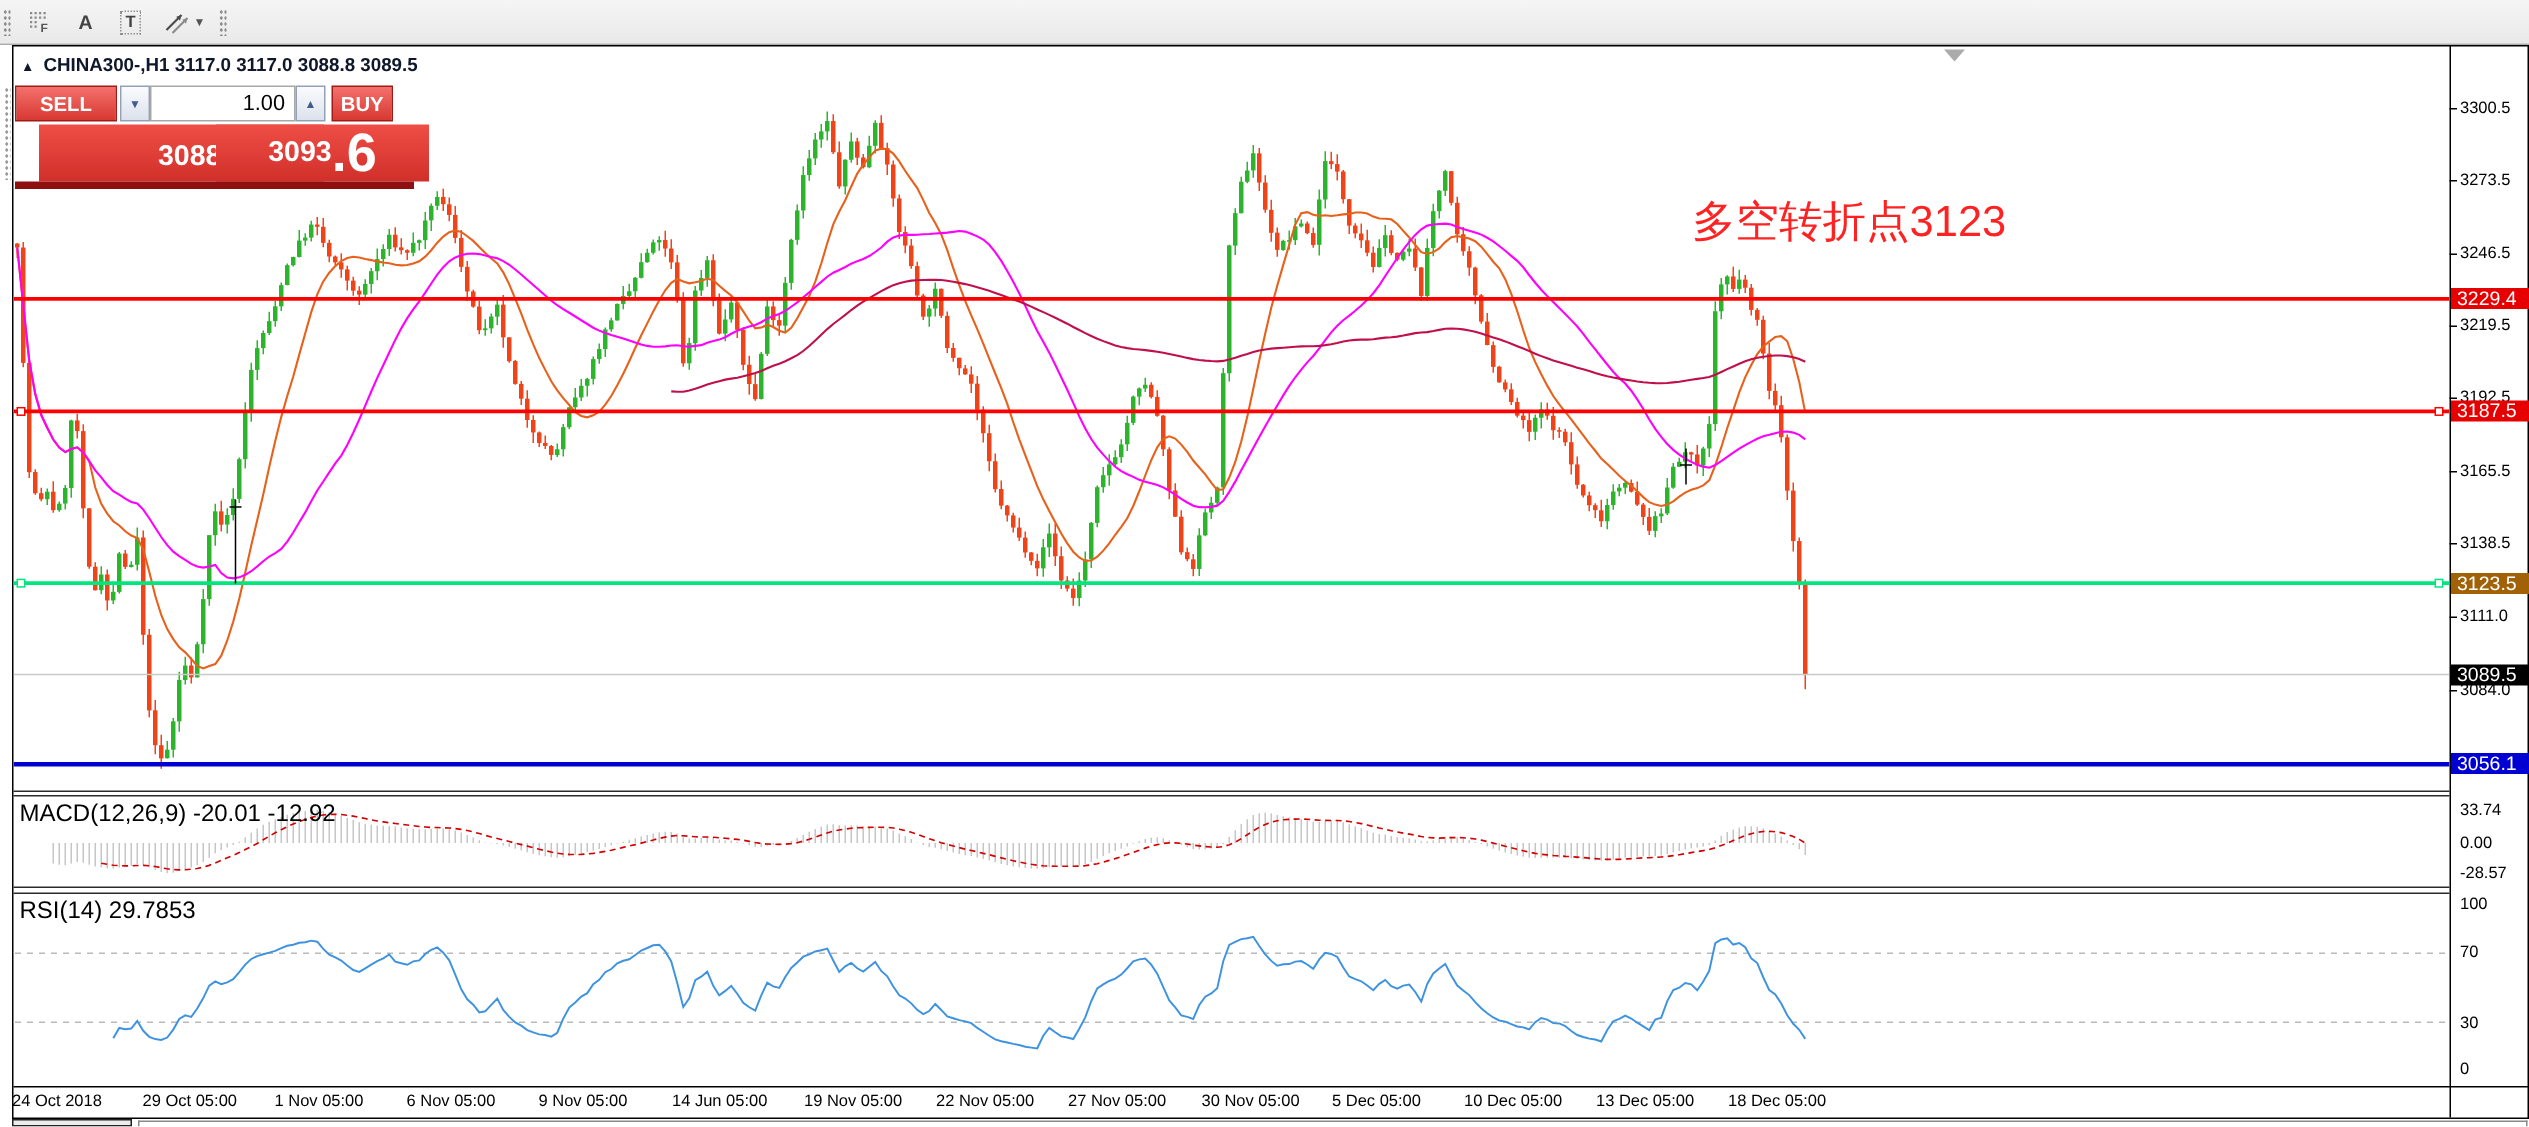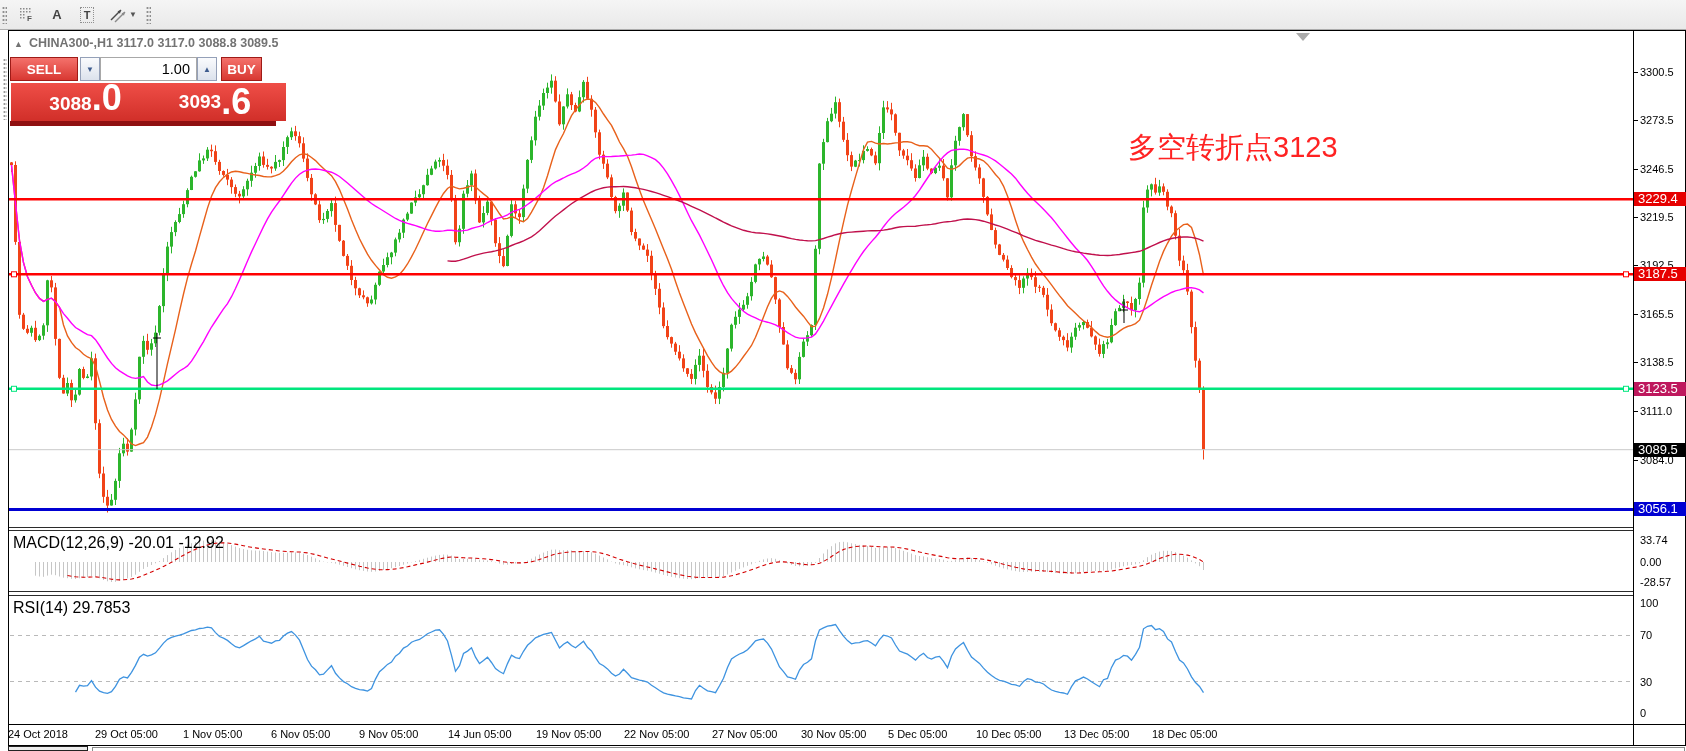--- a/index.html
+++ b/index.html
@@ -17,42 +17,42 @@
   .tb-icon .tbox{border:1px dotted #909090;padding:0 3px;font-size:11px;line-height:14px;}
   .caret{font-size:8px;color:#555;margin-left:2px;}
   #tf-group{display:flex;align-items:center;margin-left:6px;}
   .tf-btn{padding:3px 9px;font-size:12px;font-weight:bold;color:#3C3C3C;border:1px solid transparent;
           border-radius:2px;margin:0 2px;}
   .tf-btn.active{background:#FCFCFC;border-color:#9AA3B5;box-shadow:inset 0 0 2px #CFCFCF;}
   
   .hline-div{background:#000;height:1px;}
   .vline-div{background:#000;width:1px;}
   
-  #chart-header{left:14px;top:36px;font-size:12.5px;font-weight:600;color:#737373;z-index:5;}
+  #chart-header{left:14px;top:36px;font-size:12.5px;font-weight:600;color:#0f172a;z-index:5;}
   #chart-header .tri{font-size:9px;margin-right:6px;}
   #collapse-arrow{left:1296px;top:33px;width:0;height:0;border-left:7px solid transparent;
                   border-right:7px solid transparent;border-top:8px solid #ABABAB;z-index:5;}
   
   #trade-panel{left:10px;top:57px;width:266px;height:69px;z-index:6;}
   .tp-btn{position:absolute;top:0;height:24px;background:linear-gradient(#F4716B,#D83832);
           border:1px solid #9E1B17;color:#fff;font-size:13.5px;font-weight:600;
           display:flex;align-items:center;justify-content:center;box-sizing:border-box;}
   #sell-btn{left:0;width:68px;}
   #buy-btn{left:211px;width:41px;}
   .spin{position:absolute;top:0;width:20px;height:24px;background:linear-gradient(#FAFBFD,#DCE2EC);
         border:1px solid #94A0B8;box-sizing:border-box;color:#3E5C8E;font-size:8px;
         display:flex;align-items:center;justify-content:center;}
   #spin-dn{left:70px;}
   #spin-up{left:187px;}
   #vol-field{position:absolute;left:90px;top:0;width:97px;height:24px;border:1px solid #A8A8A8;
              box-sizing:border-box;background:#fff;font-size:14.5px;text-align:right;
              padding:0 6px 0 0;font-family:inherit;}
   .price-box{position:absolute;top:26px;height:38px;background:linear-gradient(#EF4E47,#D12F29);
              color:#fff;display:flex;align-items:baseline;justify-content:center;}
-  #sell-price-box{left:1px;width:149px;}
+  #sell-price-box{left:16px;width:149px;padding-left:41px;}
   #buy-price-box{left:134px;width:142px;align-items:center;}
   .pb-main{font-size:19px;font-weight:bold;}
   .pb-frac{font-size:36px;font-weight:bold;line-height:30px;}
   #tp-strip{position:absolute;left:0;top:64px;width:266px;height:5px;background:#8F1011;}
   #tp-handle{left:3px;top:58px;width:4px;height:62px;z-index:6;
              background-image:radial-gradient(circle,#9a9a9a 1px,transparent 1.2px);background-size:3px 4px;}
   
   #annotation{left:1128px;top:128px;font-size:29px;color:#FF2222;z-index:5;white-space:nowrap;}
   
   .ax-label{position:absolute;left:1640px;font-size:11px;color:#000;z-index:4;}
@@ -1079,21 +1079,21 @@
 <div class="ax-dash" style="top: 313.65px;"></div>
 <div class="ax-label" style="top: 307.65px;">3165.5</div>
 <div class="ax-dash" style="top: 361.98px;"></div>
 <div class="ax-label" style="top: 355.98px;">3138.5</div>
 <div class="ax-dash" style="top: 411.205px;"></div>
 <div class="ax-label" style="top: 405.205px;">3111.0</div>
 <div class="ax-dash" style="top: 459.535px;"></div>
 <div class="ax-label" style="top: 453.535px;">3084.0</div>
 <div class="badge" style="top: 192.269px; background: rgb(230, 0, 0); color: rgb(255, 255, 255);">3229.4</div>
 <div class="badge" style="top: 267.27px; background: rgb(230, 0, 0); color: rgb(255, 255, 255);">3187.5</div>
-<div class="badge" style="top: 381.83px; background: #be185d; color: rgb(255, 255, 255);">3123.5</div>
+<div class="badge" style="top: 381.83px; background: #a16207; color: rgb(255, 255, 255);">3123.5</div>
 <div class="badge" style="top: 442.69px; background: rgb(0, 0, 0); color: rgb(255, 255, 255);">3089.5</div>
 <div class="badge" style="top: 502.476px; background: rgb(0, 0, 210); color: rgb(255, 255, 255);">3056.1</div>
 <div class="date-label" style="left: 8px;">24 Oct 2018</div>
 <div class="date-label" style="left: 95px;">29 Oct 05:00</div>
 <div class="date-label" style="left: 183px;">1 Nov 05:00</div>
 <div class="date-label" style="left: 271px;">6 Nov 05:00</div>
 <div class="date-label" style="left: 359px;">9 Nov 05:00</div>
 <div class="date-label" style="left: 448px;">14 Jun 05:00</div>
 <div class="date-label" style="left: 536px;">19 Nov 05:00</div>
 <div class="date-label" style="left: 624px;">22 Nov 05:00</div>

